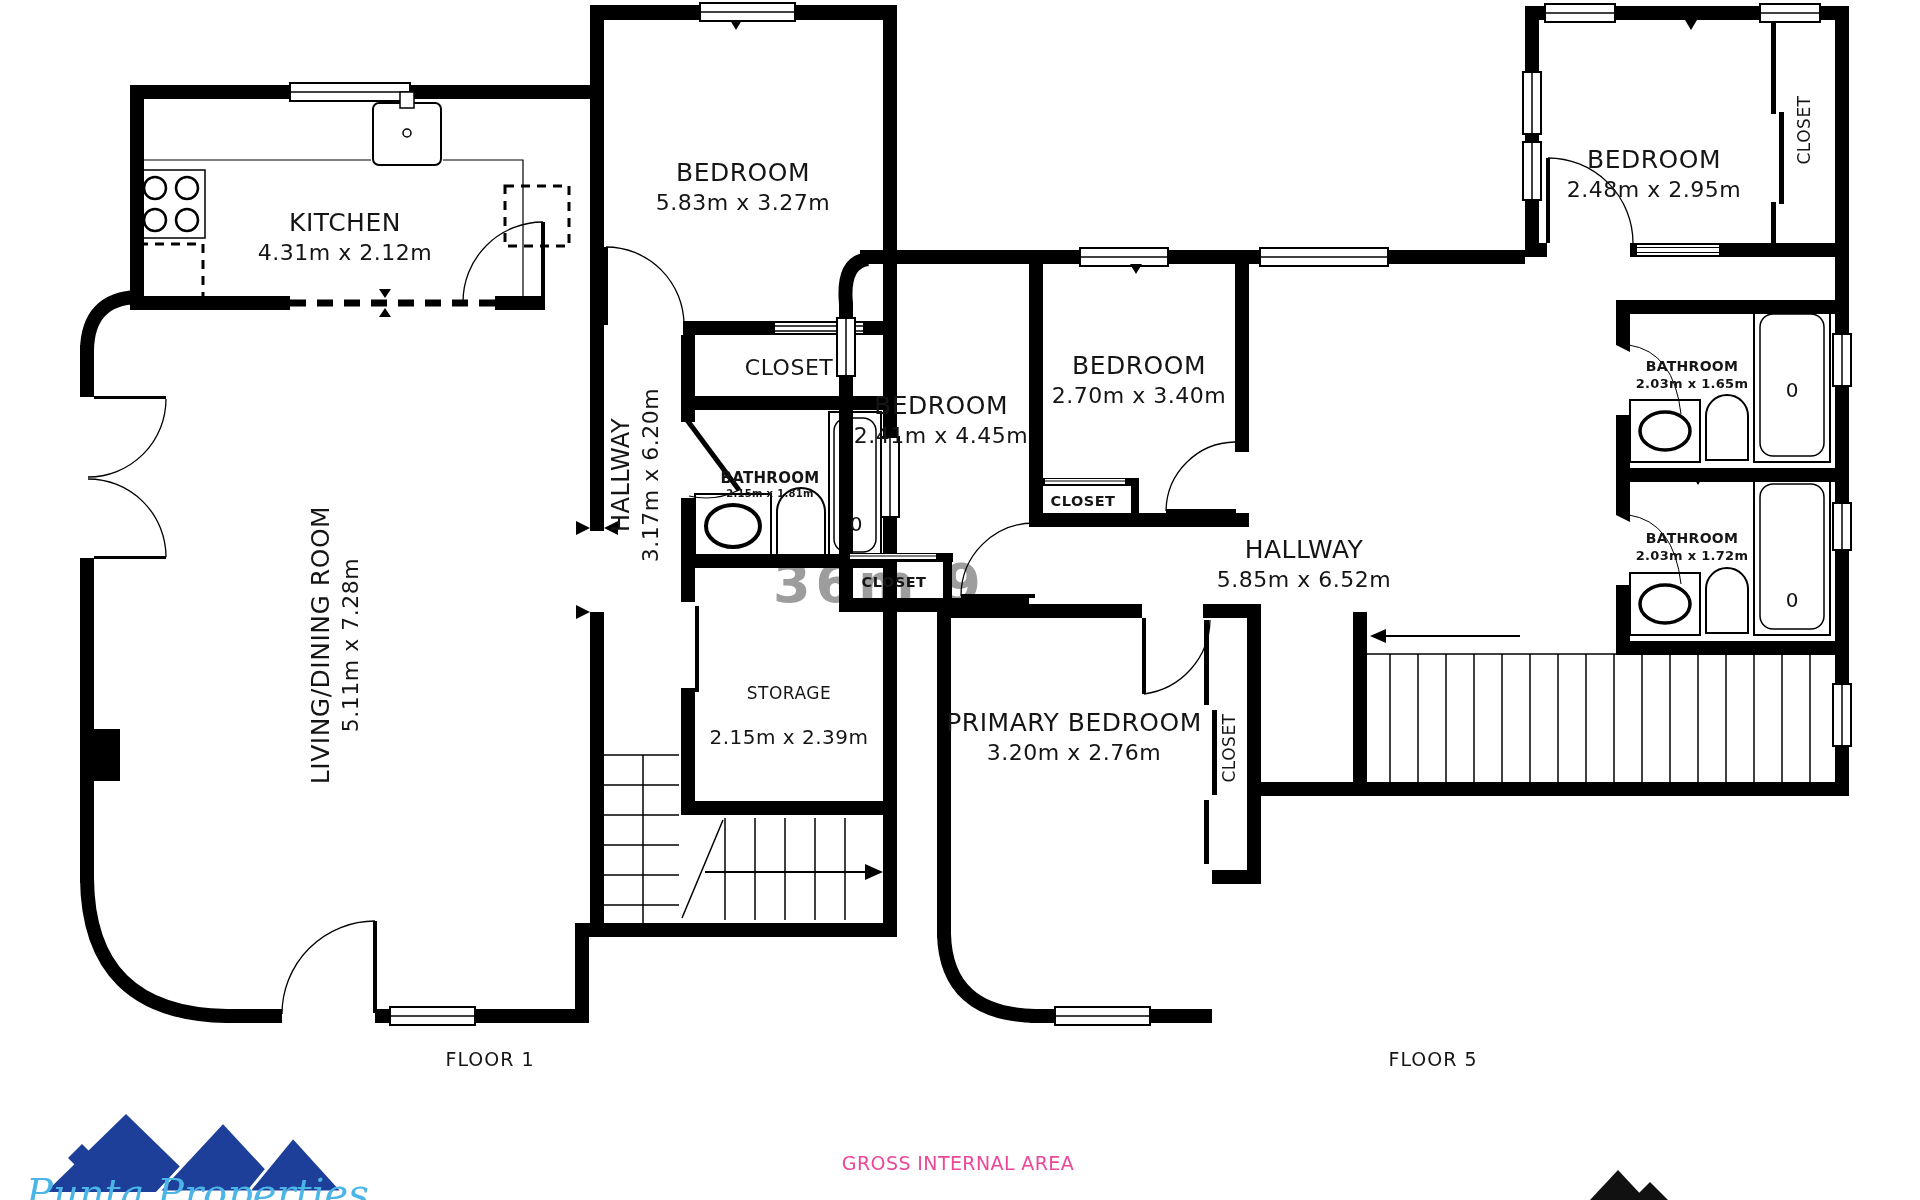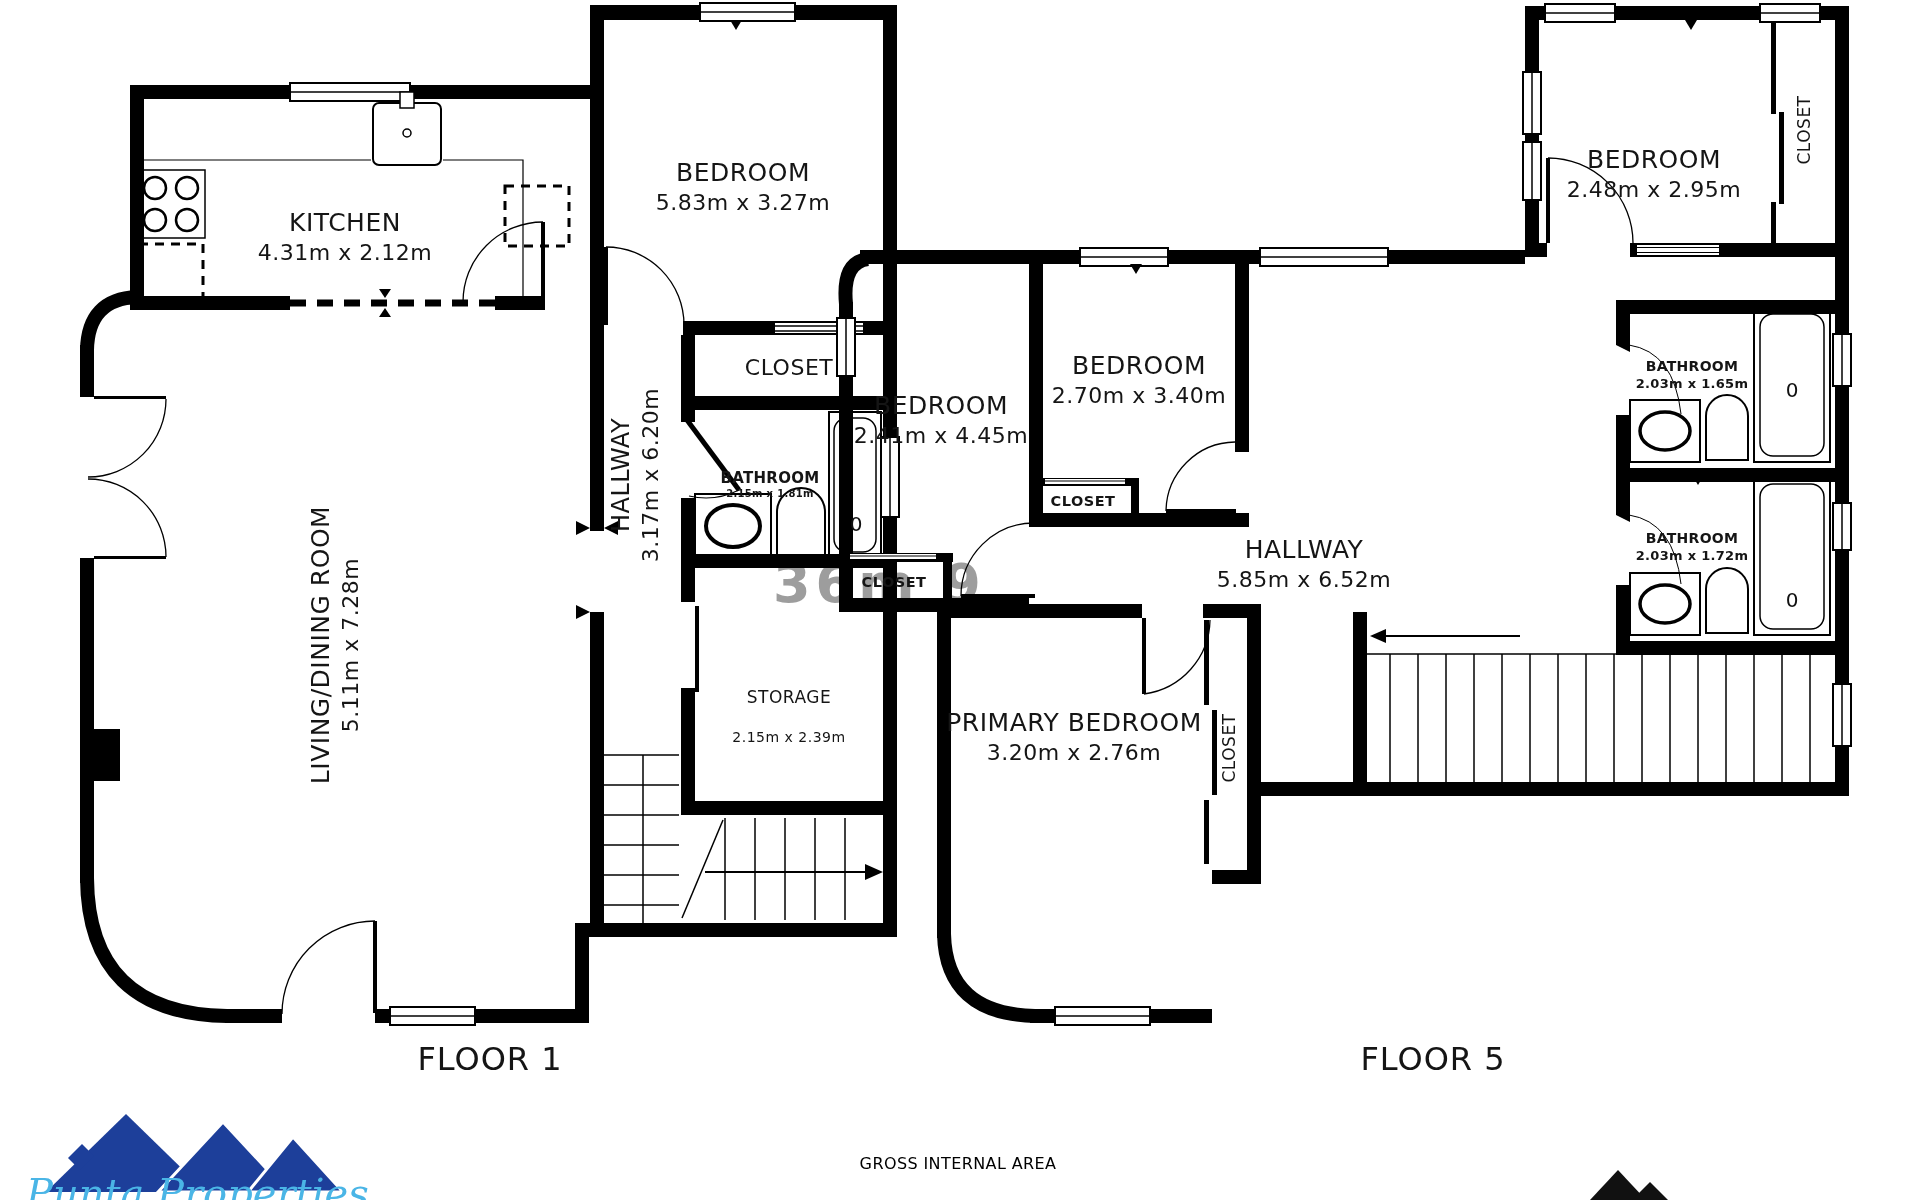--- a/index.html
+++ b/index.html
@@ -13,32 +13,32 @@
     position:absolute;z-index:3;transform:translate(-50%,-50%);
     text-align:center;white-space:nowrap;line-height:1.28;color:#151515;
     letter-spacing:0.5px;
   }
   .lbl.rot{transform:translate(-50%,-50%) rotate(-90deg);}
   .rm{font-size:25px;}
   .dm{font-size:22px;}
   .rm-sm{font-size:14px;font-weight:600;letter-spacing:0.3px;margin-top:24px;}
   .dm-sm{font-size:13px;font-weight:600;letter-spacing:0.3px;text-align:center;}
   .rm-md{font-size:17px;}
-  .dm-md{font-size:14px;margin-top:20px;}
+  .dm-md{font-size:20px;margin-top:20px;}
   .closet-sm{font-size:14.5px;font-weight:600;}
   .closet-lg{font-size:22px;}
-  .floor-title{font-size:32px;letter-spacing:1px;}
+  .floor-title{font-size:19px;letter-spacing:1px;}
   .faucet{position:absolute;z-index:3;transform:translate(-50%,-50%);font-size:20px;color:#111;}
   #watermark{
     position:absolute;left:773px;top:552px;z-index:1;
     font-size:54px;font-weight:bold;color:#8c8c8c;opacity:.85;letter-spacing:5px;
   }
   #gross-area{
     position:absolute;left:958px;top:1163px;transform:translate(-50%,-50%);
-    z-index:3;font-size:16px;letter-spacing:0.4px;color:#000000;white-space:nowrap;
+    z-index:3;font-size:19px;letter-spacing:0.4px;color:#ec4899;white-space:nowrap;
   }
   #logo-script{
     position:absolute;left:26px;top:1170px;z-index:3;
     font-family:"DejaVu Serif",serif;font-style:italic;font-size:40px;
     color:#4ab5e6;white-space:nowrap;
   }
 </style>
 </head>
 <body>
 

